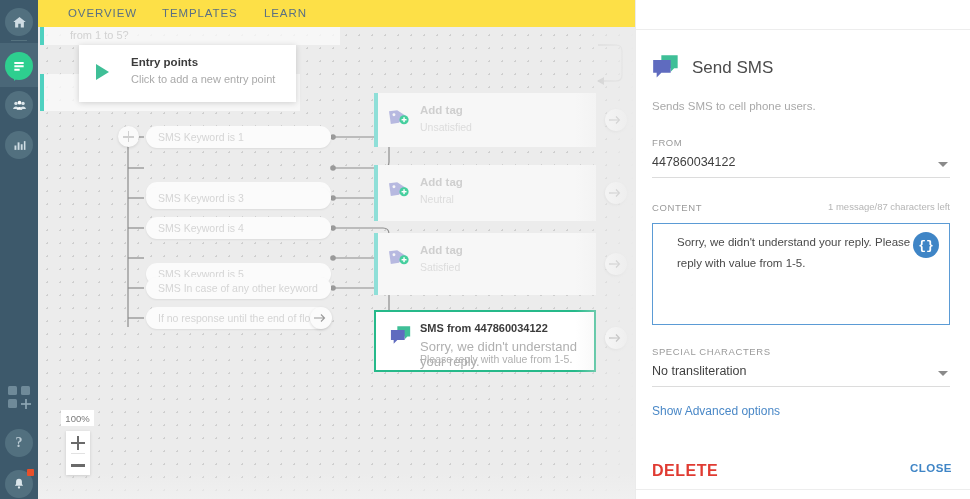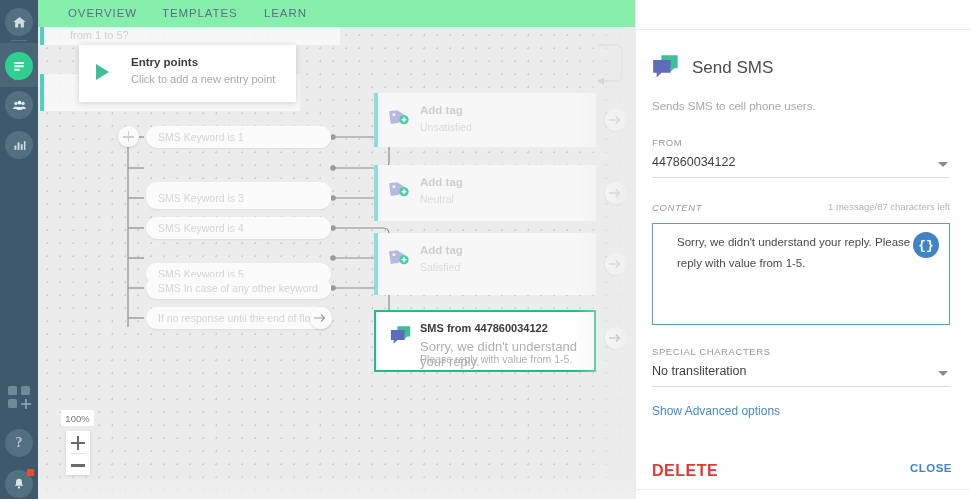--- a/index.html
+++ b/index.html
@@ -34,21 +34,21 @@
   .apps-sq { position:absolute; width:9px; height:9px; background:#6f8a99; border-radius:1.5px; }
   .helpq { font-size: 14px; color: #b9cad3; font-weight: bold; font-family:"Liberation Serif",serif;}
   .bell-badge {
     position:absolute; right:-1px; top:-1px; width:7px; height:7px;
     background:#e8502a; border-radius:1px;
   }
 
   
   #topnav {
     position: absolute; left: 38px; top: 0; width: 932px; height: 27px;
-    background: #86efac;
+    background: #fde047;
   }
   .navtab {
     position: absolute; top: 7px;
     font-size: 11.5px; letter-spacing: 0.9px; color: #5a7083;
   }
 
   
   #canvas {
     position: absolute; left: 38px; top: 27px; width: 597px; height: 472px;
     background-color: #ececec;
@@ -480,21 +480,21 @@
   </div>
   <div id="panel-title">Send SMS</div>
   <div id="panel-desc">Sends SMS to cell phone users.</div>
 
   <div class="fieldlabel" style="left:652px; top:137px;">FROM</div>
   <div class="selectfield" style="top:152px;">
     <span class="val">447860034122</span>
     <span class="caret"></span>
   </div>
 
-  <div class="fieldlabel" style="left:652px; top:202px;font-style:italic;">CONTENT</div>
+  <div class="fieldlabel" style="left:652px; top:202px;">CONTENT</div>
   <div id="counter">1 message/87 characters left</div>
   <div id="textarea">
     <div id="ta-text">Sorry, we didn't understand your reply. Please reply with value from 1-5.</div>
     <div id="brace-btn">{}</div>
   </div>
 
   <div class="fieldlabel" style="left:652px; top:346px;">SPECIAL CHARACTERS</div>
   <div class="selectfield" style="top:361px;">
     <span class="val">No transliteration</span>
     <span class="caret"></span>

